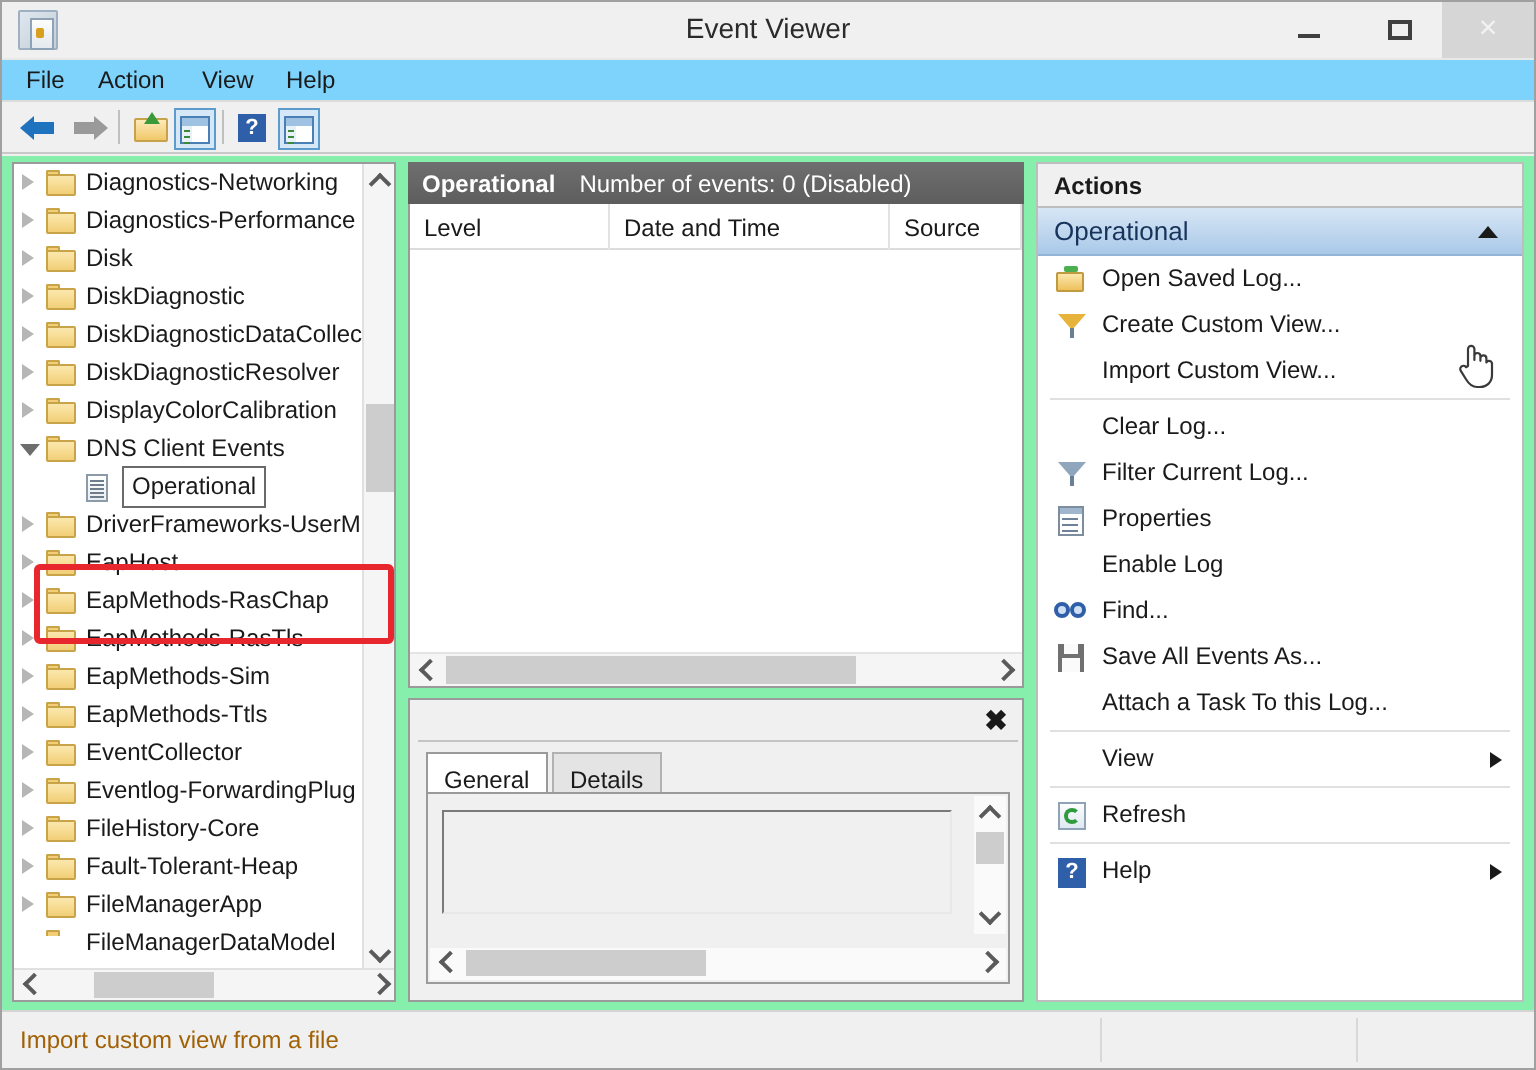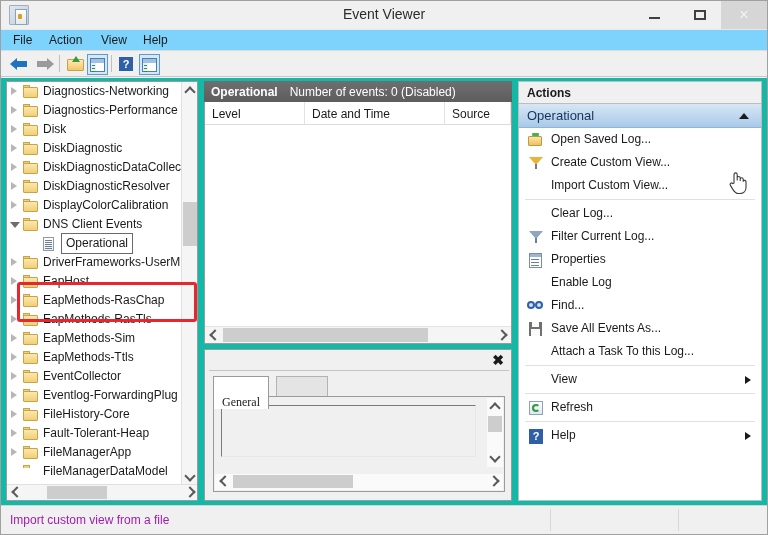--- a/index.html
+++ b/index.html
@@ -115,21 +115,21 @@
   .paneico .lft { position: absolute; left: 0; top: 4px; width: 5px; bottom: 0; background: #e8f0f8; }
   .paneico .gl { position: absolute; left: 1px; top: 6px; width: 3px; height: 1px; background: #3a8a3a; box-shadow: 0 3px 0 #3a8a3a, 0 6px 0 #3a8a3a; }
   .qico { position: absolute; left: 3px; top: 3px; width: 14px; height: 14px;
     background: #2f5fa8; color: #fff; font-size: 11px; font-weight: bold;
     display: flex; align-items: center; justify-content: center; }
 
   
   #mainarea {
     position: absolute; left: 0; top: 77px;
     width: 766px; height: 427px;
-    background: #14b8a6;
+    background: #86efac;
   }
 
   
   #treepane {
     position: absolute; left: 5px; top: 3px;
     width: 192px; height: 420px;
     background: #fff;
     border: 1px solid #9a9a9a;
     overflow: hidden;
   }
@@ -295,25 +295,24 @@
   }
   #detail-divider {
     position: absolute; left: 4px; top: 20px; width: 300px; height: 1px;
     background: #c4c4c4;
   }
   #tabstrip {
     position: absolute; left: 8px; top: 26px; width: 292px; height: 20px;
   }
   .tab {
     position: absolute; top: 0; height: 20px;
-    padding: 16px 8px; line-height: 19px;
+    padding: 4px 8px; line-height: 19px;
     font-size: 12px; color: #1a1a1a;
     border: 1px solid #b2b2b2; border-bottom: none;
     background: #e4e4e4;
-    font-family: Liberation Serif, serif;
   }
   .tab.active { background: #fff; border-color: #9a9a9a; z-index: 3; }
   #tabbody {
     position: absolute; left: 8px; top: 46px; width: 292px; height: 96px;
     background: #f0f0f0; border: 1px solid #9a9a9a;
   }
   #textbox {
     position: absolute; left: 7px; top: 8px; width: 255px; height: 52px;
     background: #f0f0f0;
     border-top: 1px solid #7a7a7a;
@@ -418,21 +417,21 @@
     display: flex; align-items: center; justify-content: center; }
 
   
   #statusbar {
     position: absolute; left: 0; bottom: 0;
     width: 766px; height: 29px;
     background: #f0f0f0; border-top: 1px solid #d4d4d4;
   }
   #status-text {
     position: absolute; left: 9px; top: 7px;
-    font-size: 12px; color: #a21caf;
+    font-size: 12px; color: #a16207;
   }
   .status-div { position: absolute; top: 3px; width: 1px; height: 22px; background: #d8d8d8; }
 
   
   #cursor {
     position: absolute; left: 726px; top: 168px;
     width: 22px; height: 26px; z-index: 50;
     pointer-events: none;
   }
 </style>

